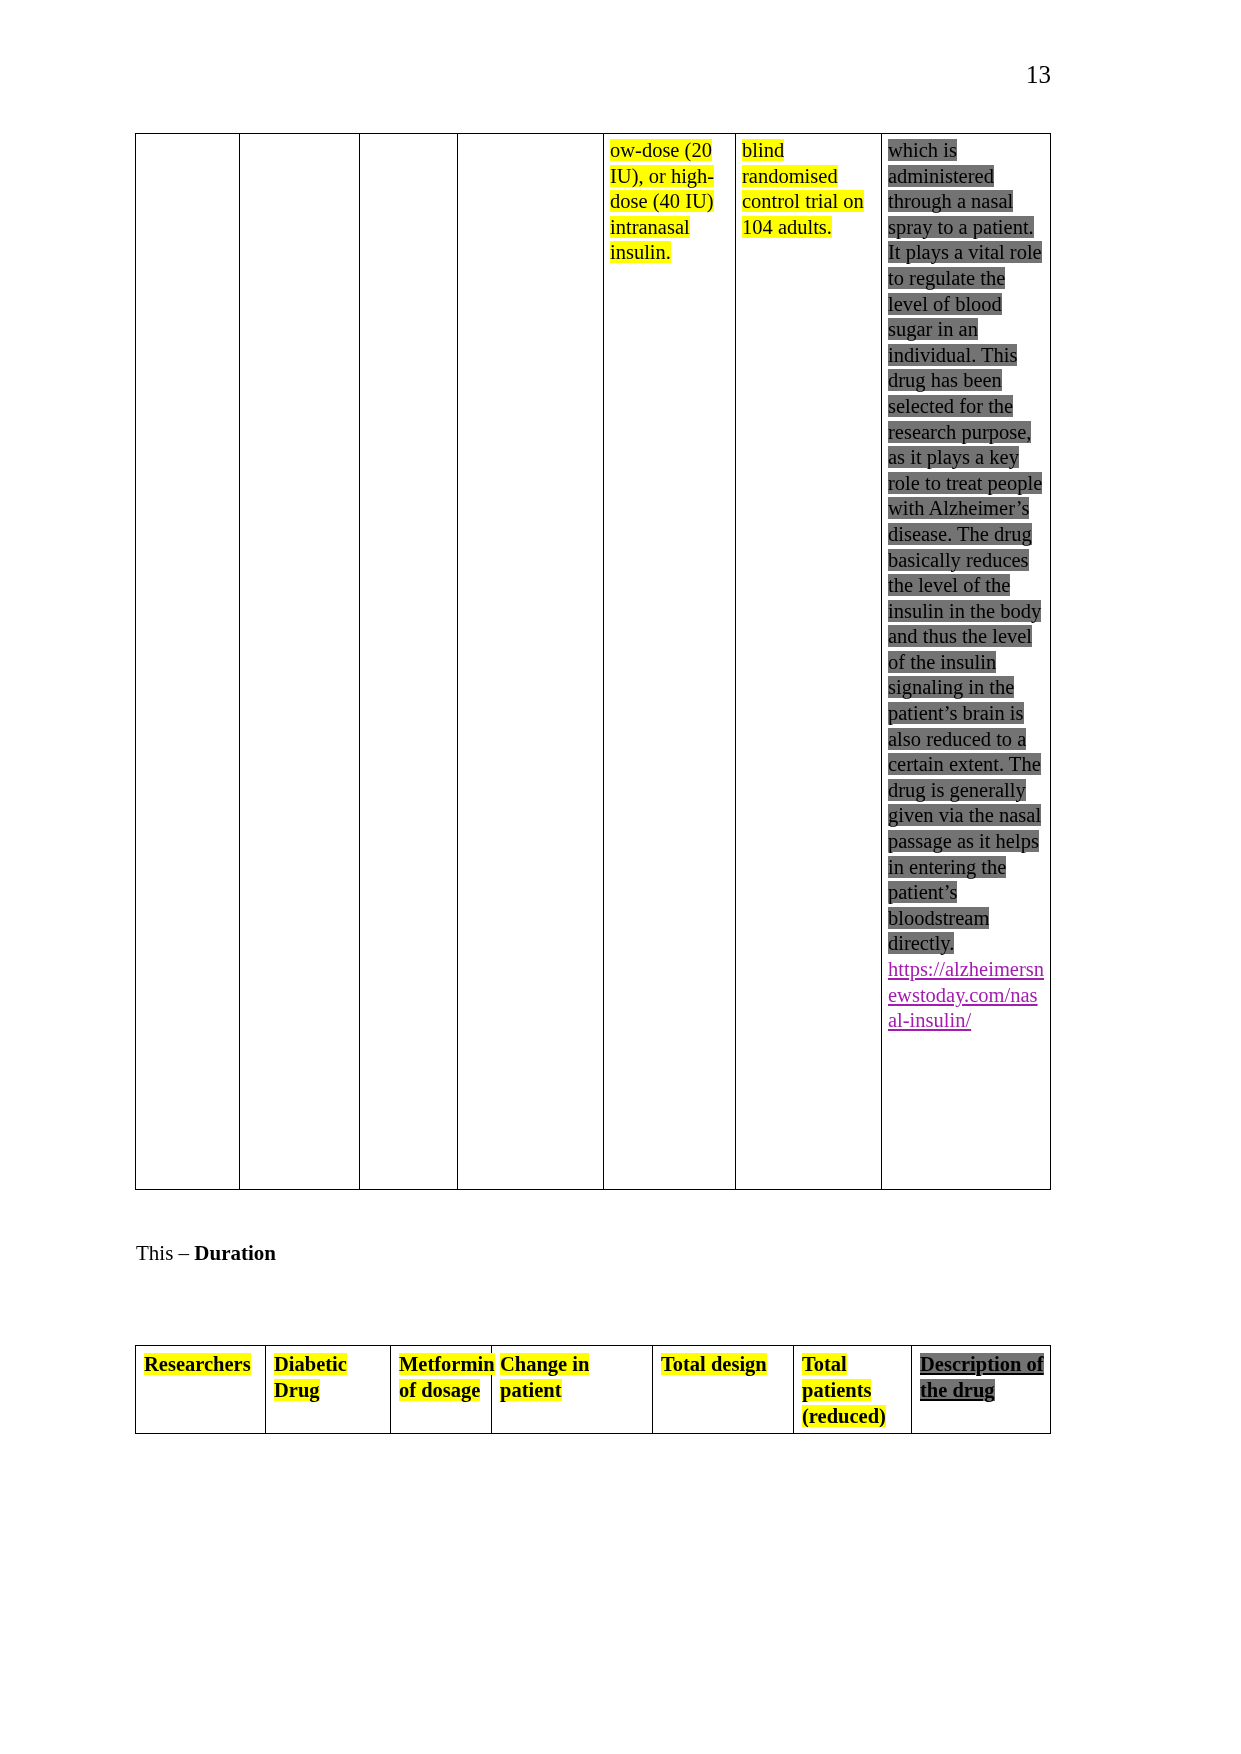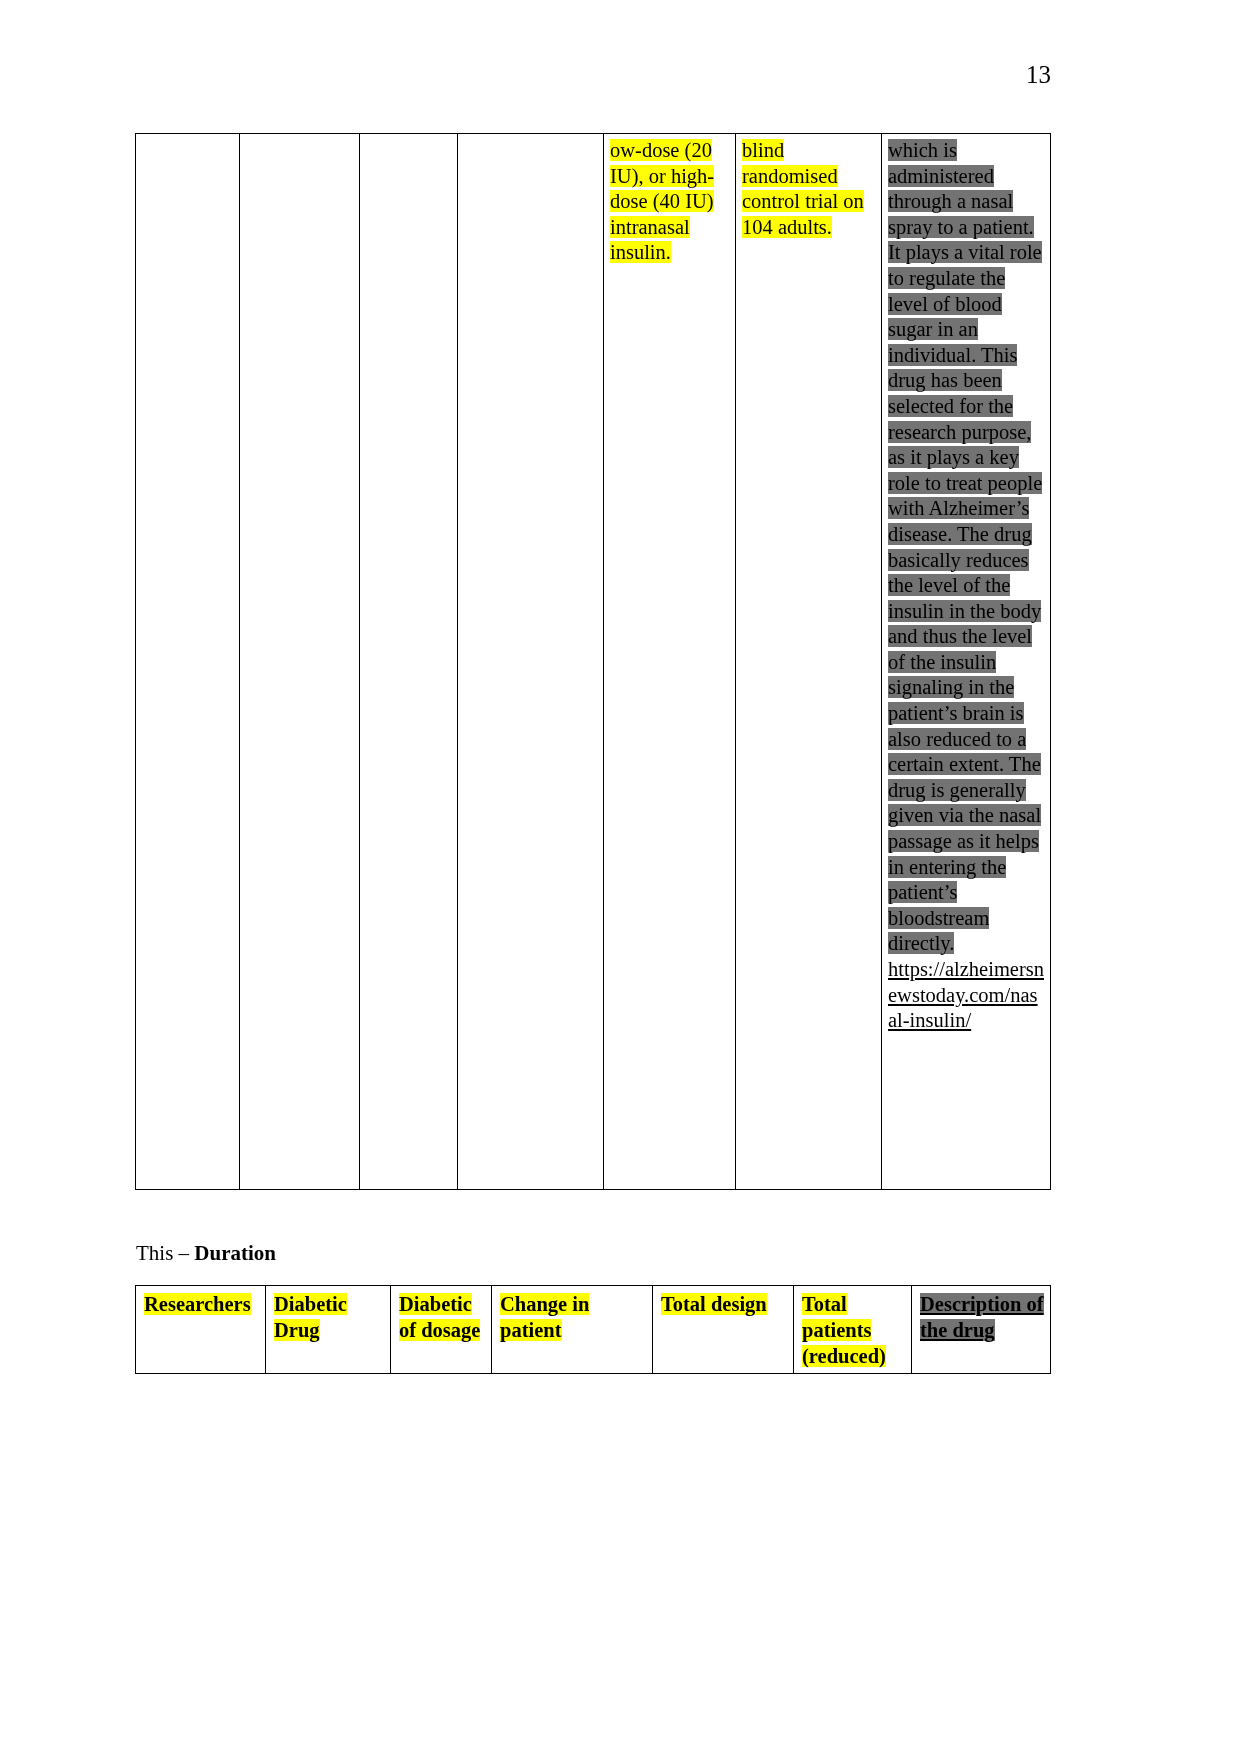--- a/index.html
+++ b/index.html
@@ -70,42 +70,42 @@
     box-decoration-break: clone;
     -webkit-box-decoration-break: clone;
   }
   .hl-cyan {
     background-color: #737373;
     box-decoration-break: clone;
     text-align: center;
     -webkit-box-decoration-break: clone;
   }
   .link {
-    color: #000000;
+    color: #a21caf;
     text-decoration: underline;
     display: inline;
     word-break: break-all;
   }
 
   
   .drug-caption {
     position: absolute;
     left: 136px;
     top: 1240px;
     font-size: 21px;
     line-height: 26px;
     white-space: nowrap;
   }
   .drug-caption .bold { font-weight: bold; }
 
   
   .metformin-table {
     position: absolute;
     left: 135px;
-    top: 1285px;
+    top: 1345px;
     width: 908px;
     border-collapse: collapse;
     table-layout: fixed;
   }
   .metformin-table th {
     border: 1px solid #000000;
     vertical-align: top;
     text-align: left;
     padding: 0;
     height: 78px;
@@ -190,21 +190,21 @@
         </th>
 
         <th class="m2">
           <div class="mh-inner">
             <span class="hl-yellow">Diabetic Drug</span>
           </div>
         </th>
 
         <th class="m3">
           <div class="mh-inner">
-            <span class="hl-yellow">Diabetic of dosage</span>
+            <span class="hl-yellow">Metformin of dosage</span>
           </div>
         </th>
 
         <th class="m4">
           <div class="mh-inner">
             <span class="hl-yellow">Change in patient</span>
           </div>
         </th>
 
         <th class="m5">

